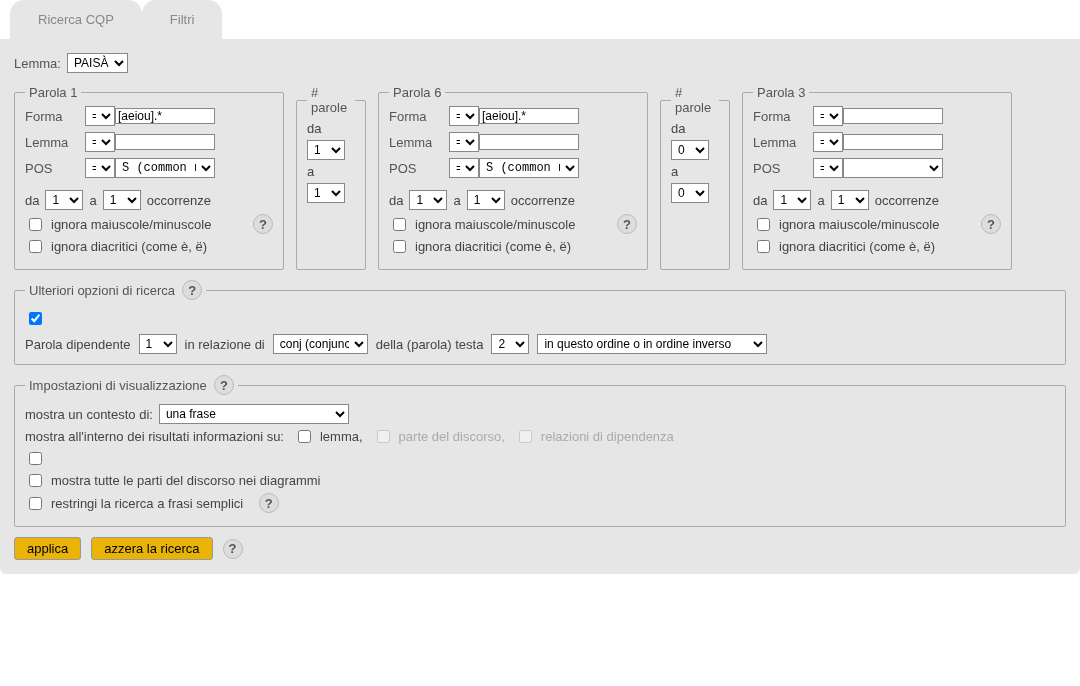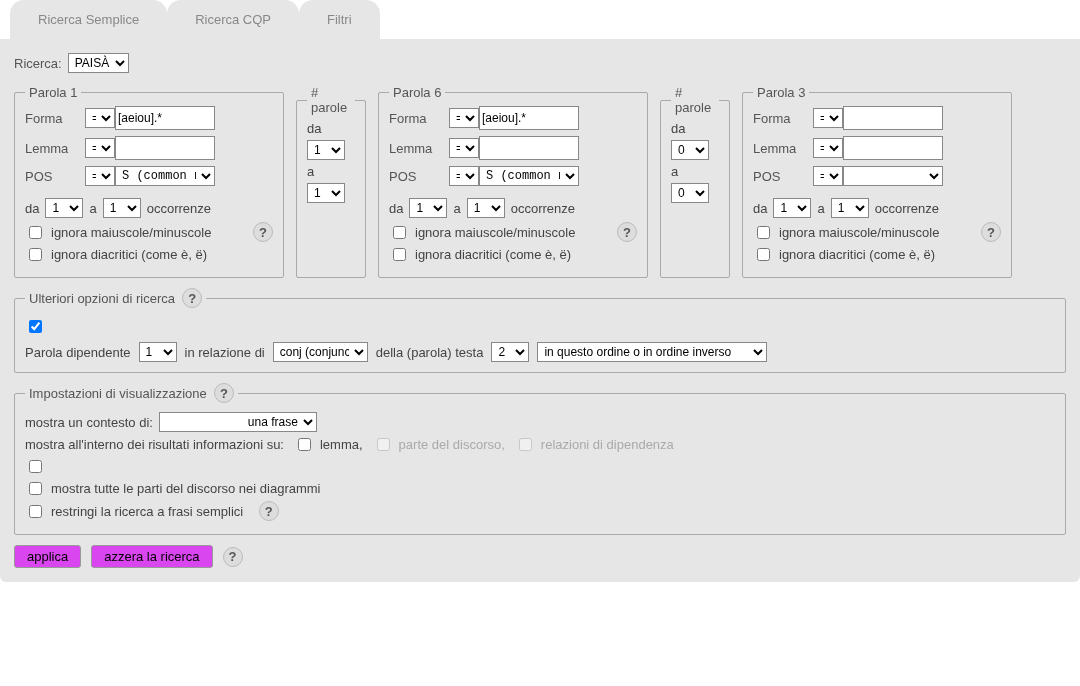--- a/index.html
+++ b/index.html
@@ -46,21 +46,21 @@
     display: flex;
     align-items: center;
     gap: 6px;
     margin-bottom: 12px;
   }
   select, input[type="text"] {
     font-family: inherit;
     font-size: 12px;
     background: #fff;
     border: 1px solid #888;
-    height: 24px;
+    height: 16px;
     padding: 1px 2px;
   }
   select { height: 20px; }
   .row-flex {
     display: flex;
     gap: 12px;
     align-items: stretch;
   }
   fieldset {
     border: 1px solid #aaa;
@@ -97,48 +97,47 @@
     align-items: center;
     justify-content: center;
     border: 1px solid #bbb;
     cursor: pointer;
     font-size: 13px;
   }
   .parole-col { display:flex; flex-direction:column; gap:4px; }
   .dep-row { display:flex; align-items:center; gap:8px; flex-wrap:wrap; margin-top:6px;}
   .btn-row { display:flex; align-items:center; gap:10px; margin-top:6px;}
   button.action {
-    background: #d946ef;
+    background: #eab308;
     border: 1px solid #999;
     border-radius: 3px;
     padding: 3px 12px;
     font-family: inherit;
     font-size: 13px;
     cursor: pointer;
   }
   .muted { color: #aaa; }
   .inline { display:inline-flex; align-items:center; gap:6px;}
-  .wide-sel { width: 158px; text-align: right; }
+  .wide-sel { width: 190px; }
   .num-sel { width: 38px; }
   .rel-sel { width: 95px; }
   .order-sel { width: 230px; }
 </style>
 </head>
 <body>
 
 <div class="tabs">
-  <div class="tab">Ricerca Semplice</div>
   <div class="tab">Ricerca CQP</div>
   <div class="tab">Filtri</div>
 </div>
 
 <div class="content">
 
   <div class="corpus-row">
-    <span class="label">Ricerca:</span>
+    <span class="label">Lemma:</span>
     <select><option>PAISÀ</option></select>
   </div>
 
   <div class="row-flex">
 
     <fieldset style="flex:0 0 270px">
       <legend>Parola 1</legend>
       <div class="form-grid">
         <span class="label">Forma</span>
         <select class="op-sel"><option>=</option></select>

